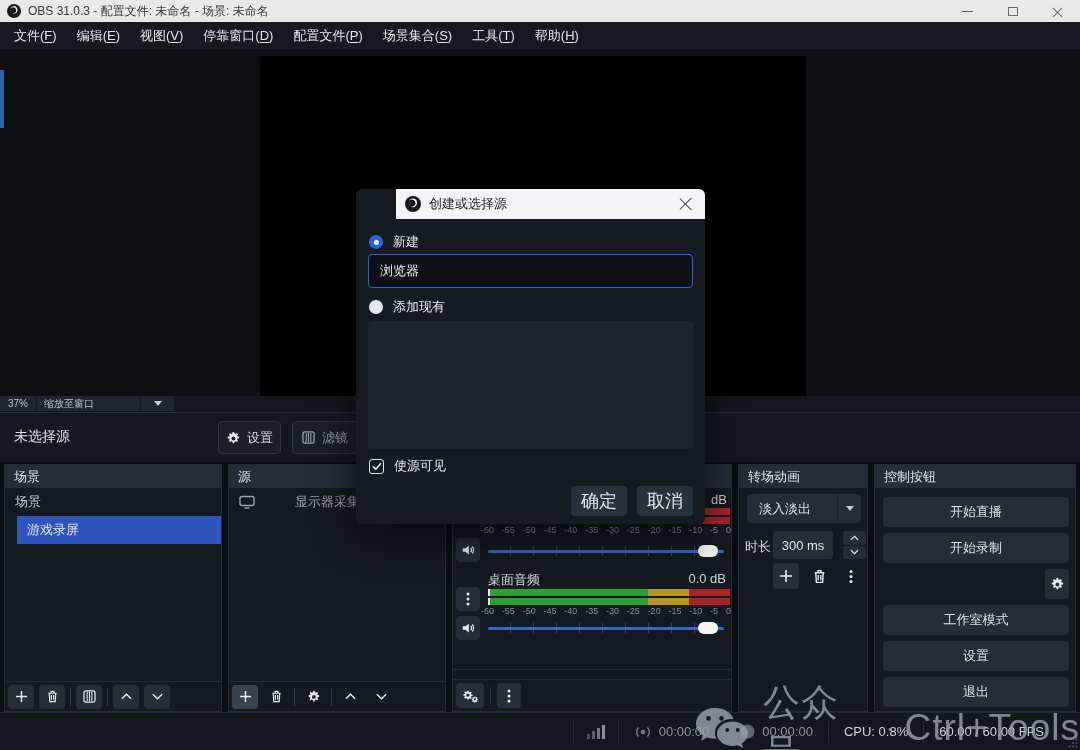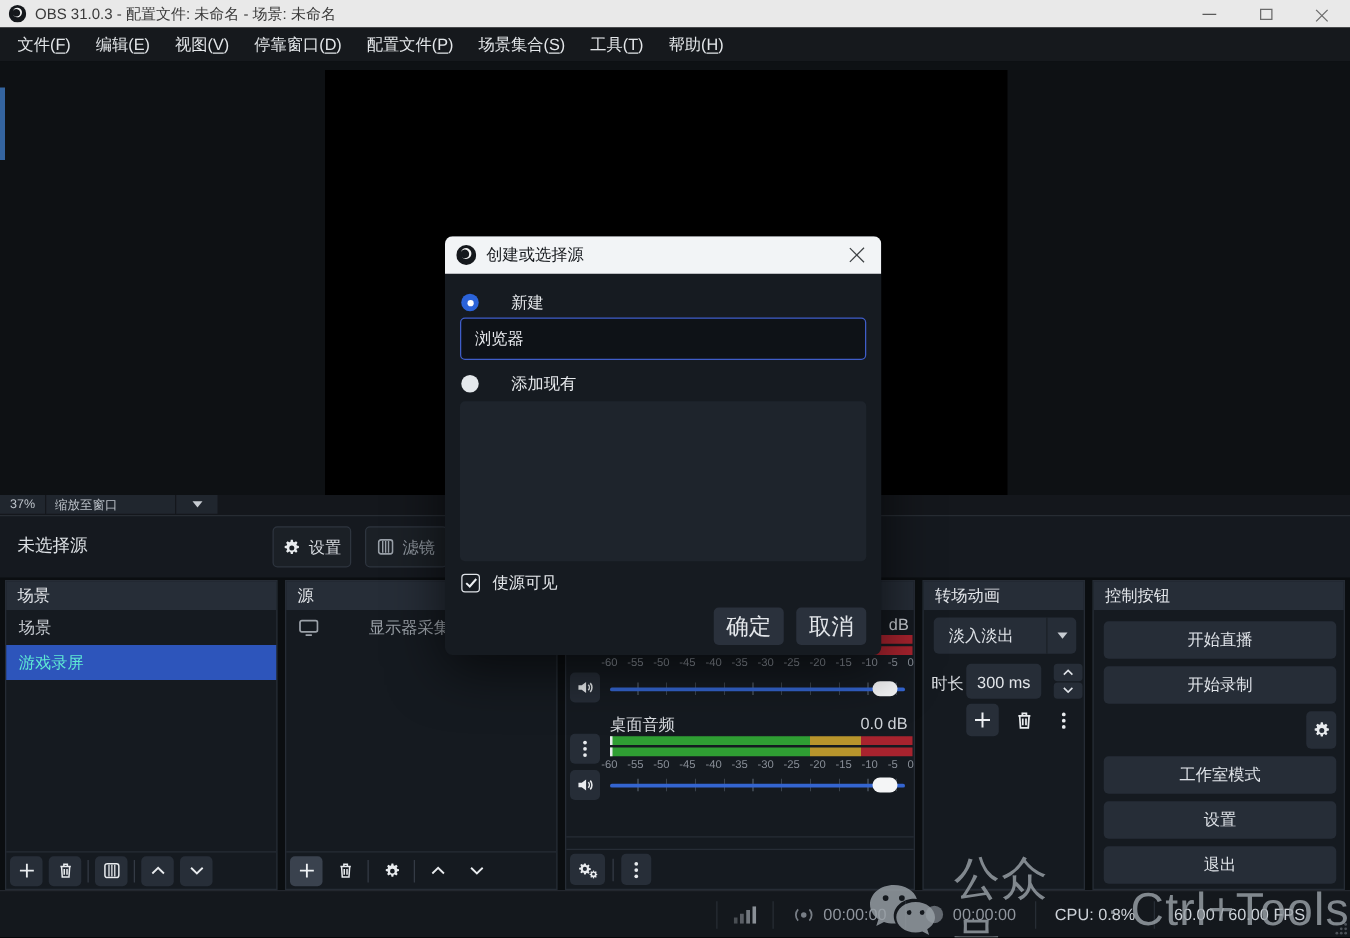--- a/index.html
+++ b/index.html
@@ -49,21 +49,21 @@
   
   .panel{ position:absolute; background:#151a20; border:1px solid #262c35; }
   .panel-header{ height:23px; background:#262d37; display:flex; align-items:center; padding:0 9px; font-size:13px; color:#e2e5e9; }
   .panel-body{ position:relative; height:calc(100% - 23px); }
   .p-scenes{ left:4px; top:464px; width:218px; height:248px; }
   .p-sources{ left:228px; top:464px; width:218px; height:248px; }
   .p-mixer{ left:452px; top:464px; width:280px; height:248px; }
   .p-trans{ left:738px; top:464px; width:130px; height:248px; }
   .p-controls{ left:874px; top:464px; width:202px; height:248px; }
   .list-item{ height:28px; display:flex; align-items:center; padding-left:10px; font-size:13px; color:#c6cbd1; gap:6px; }
-  .list-item.selected{ background:#2d55bb; color:#5eead4; }
+  .list-item.selected{ background:#2d55bb; color:#e5e5e5;margin-left:12px; }
   .panel-toolbar{ position:absolute; left:0; bottom:0; width:100%; height:30px; border-top:1px solid #262c35;
     display:flex; align-items:center; padding:0 3px; gap:5px; }
   .tb-ico-btn{ width:26px; height:24px; background:#272e38; border-radius:4px; display:flex; align-items:center; justify-content:center; }
   .tb-ico-plain{ width:26px; height:24px; display:flex; align-items:center; justify-content:center; }
   .tb-sep{ width:1px; height:18px; background:#343b45; }
   .tb-ico-btn.hl{ background:#3a424e; }
   
   .mx-db{ position:absolute; right:4px; top:4px; font-size:13px; color:#cfd3d8; }
   .mx-name{ position:absolute; left:35px; top:83px; font-size:13px; color:#d9dce0; }
   .mx-db2{ position:absolute; right:5px; top:83px; font-size:13px; color:#cfd3d8; }
@@ -111,27 +111,27 @@
   
   .statusbar{ position:absolute; left:0; top:712px; width:1080px; height:38px; background:#14181d;
     border-top:1px solid #23272e; display:flex; align-items:center; justify-content:flex-end;
     padding-right:28px; font-size:13px; }
   .sb-sep{ width:1px; height:22px; background:#272d35; margin:0 7px; }
   .sb-group{ display:flex; align-items:center; gap:7px; padding:0 8px; color:#8f959d; }
   .sb-strong{ color:#cdd2d8; padding:0 8px; }
   .sb-grip{ position:absolute; right:2px; bottom:2px; opacity:.8; }
   
   .dialog{ position:absolute; left:356px; top:189px; width:349px; height:335px; border-radius:6px;
-    background:#161b21; box-shadow:0 10px 44px rgba(0,0,0,.65); z-index:50; overflow:hidden; }
+    background:#161b21; box-shadow:0 10px 44px rgba(0,0,0,.65); z-index:50; overflow:hidden;padding-left:40px; }
   .dlg-titlebar{ height:30px; background:#f2f4f6; display:flex; align-items:center; padding:0 9px; gap:8px; }
   .dlg-title{ font-size:13px; color:#15181c; flex:1; }
   .dlg-close{ position:relative; width:14px; height:14px; margin-right:3px; }
   .dlg-close:before,.dlg-close:after{ content:""; position:absolute; left:6px; top:-1px; width:1.4px; height:16px; background:#3c4043; }
   .dlg-close:before{ transform:rotate(45deg);} .dlg-close:after{ transform:rotate(-45deg);}
-  .radio-row{ position:absolute; left:13px; display:flex; align-items:center; gap:26px; font-size:13px; color:#e6e9ec; }
+  .radio-row{ position:absolute; left:13px; display:flex; align-items:center; gap:10px; font-size:13px; color:#e6e9ec; }
   .radio{ width:14px; height:14px; border-radius:50%; }
   .radio.on{ background:#2b63d9; position:relative; }
   .radio.on:after{ content:""; position:absolute; left:4.5px; top:4.5px; width:5px; height:5px; border-radius:50%; background:#fff; }
   .radio.off{ background:#e4e8ec; }
   .dlg-input{ position:absolute; left:12px; top:65px; width:325px; height:34px; background:#0e1217;
     border:1.5px solid #3f5dc9; border-radius:4px; display:flex; align-items:center; padding-left:11px;
     font-size:13px; color:#e8eaee; }
   .dlg-list{ position:absolute; left:12px; top:132px; width:325px; height:128px; background:#1e242c; border-radius:4px; }
   .check-row{ position:absolute; left:13px; top:268px; display:flex; align-items:center; gap:10px; font-size:13px; color:#e6e9ec; }
   .checkbox{ width:15px; height:15px; border:1.5px solid #dfe3e8; border-radius:3px; display:flex; align-items:center; justify-content:center; }

